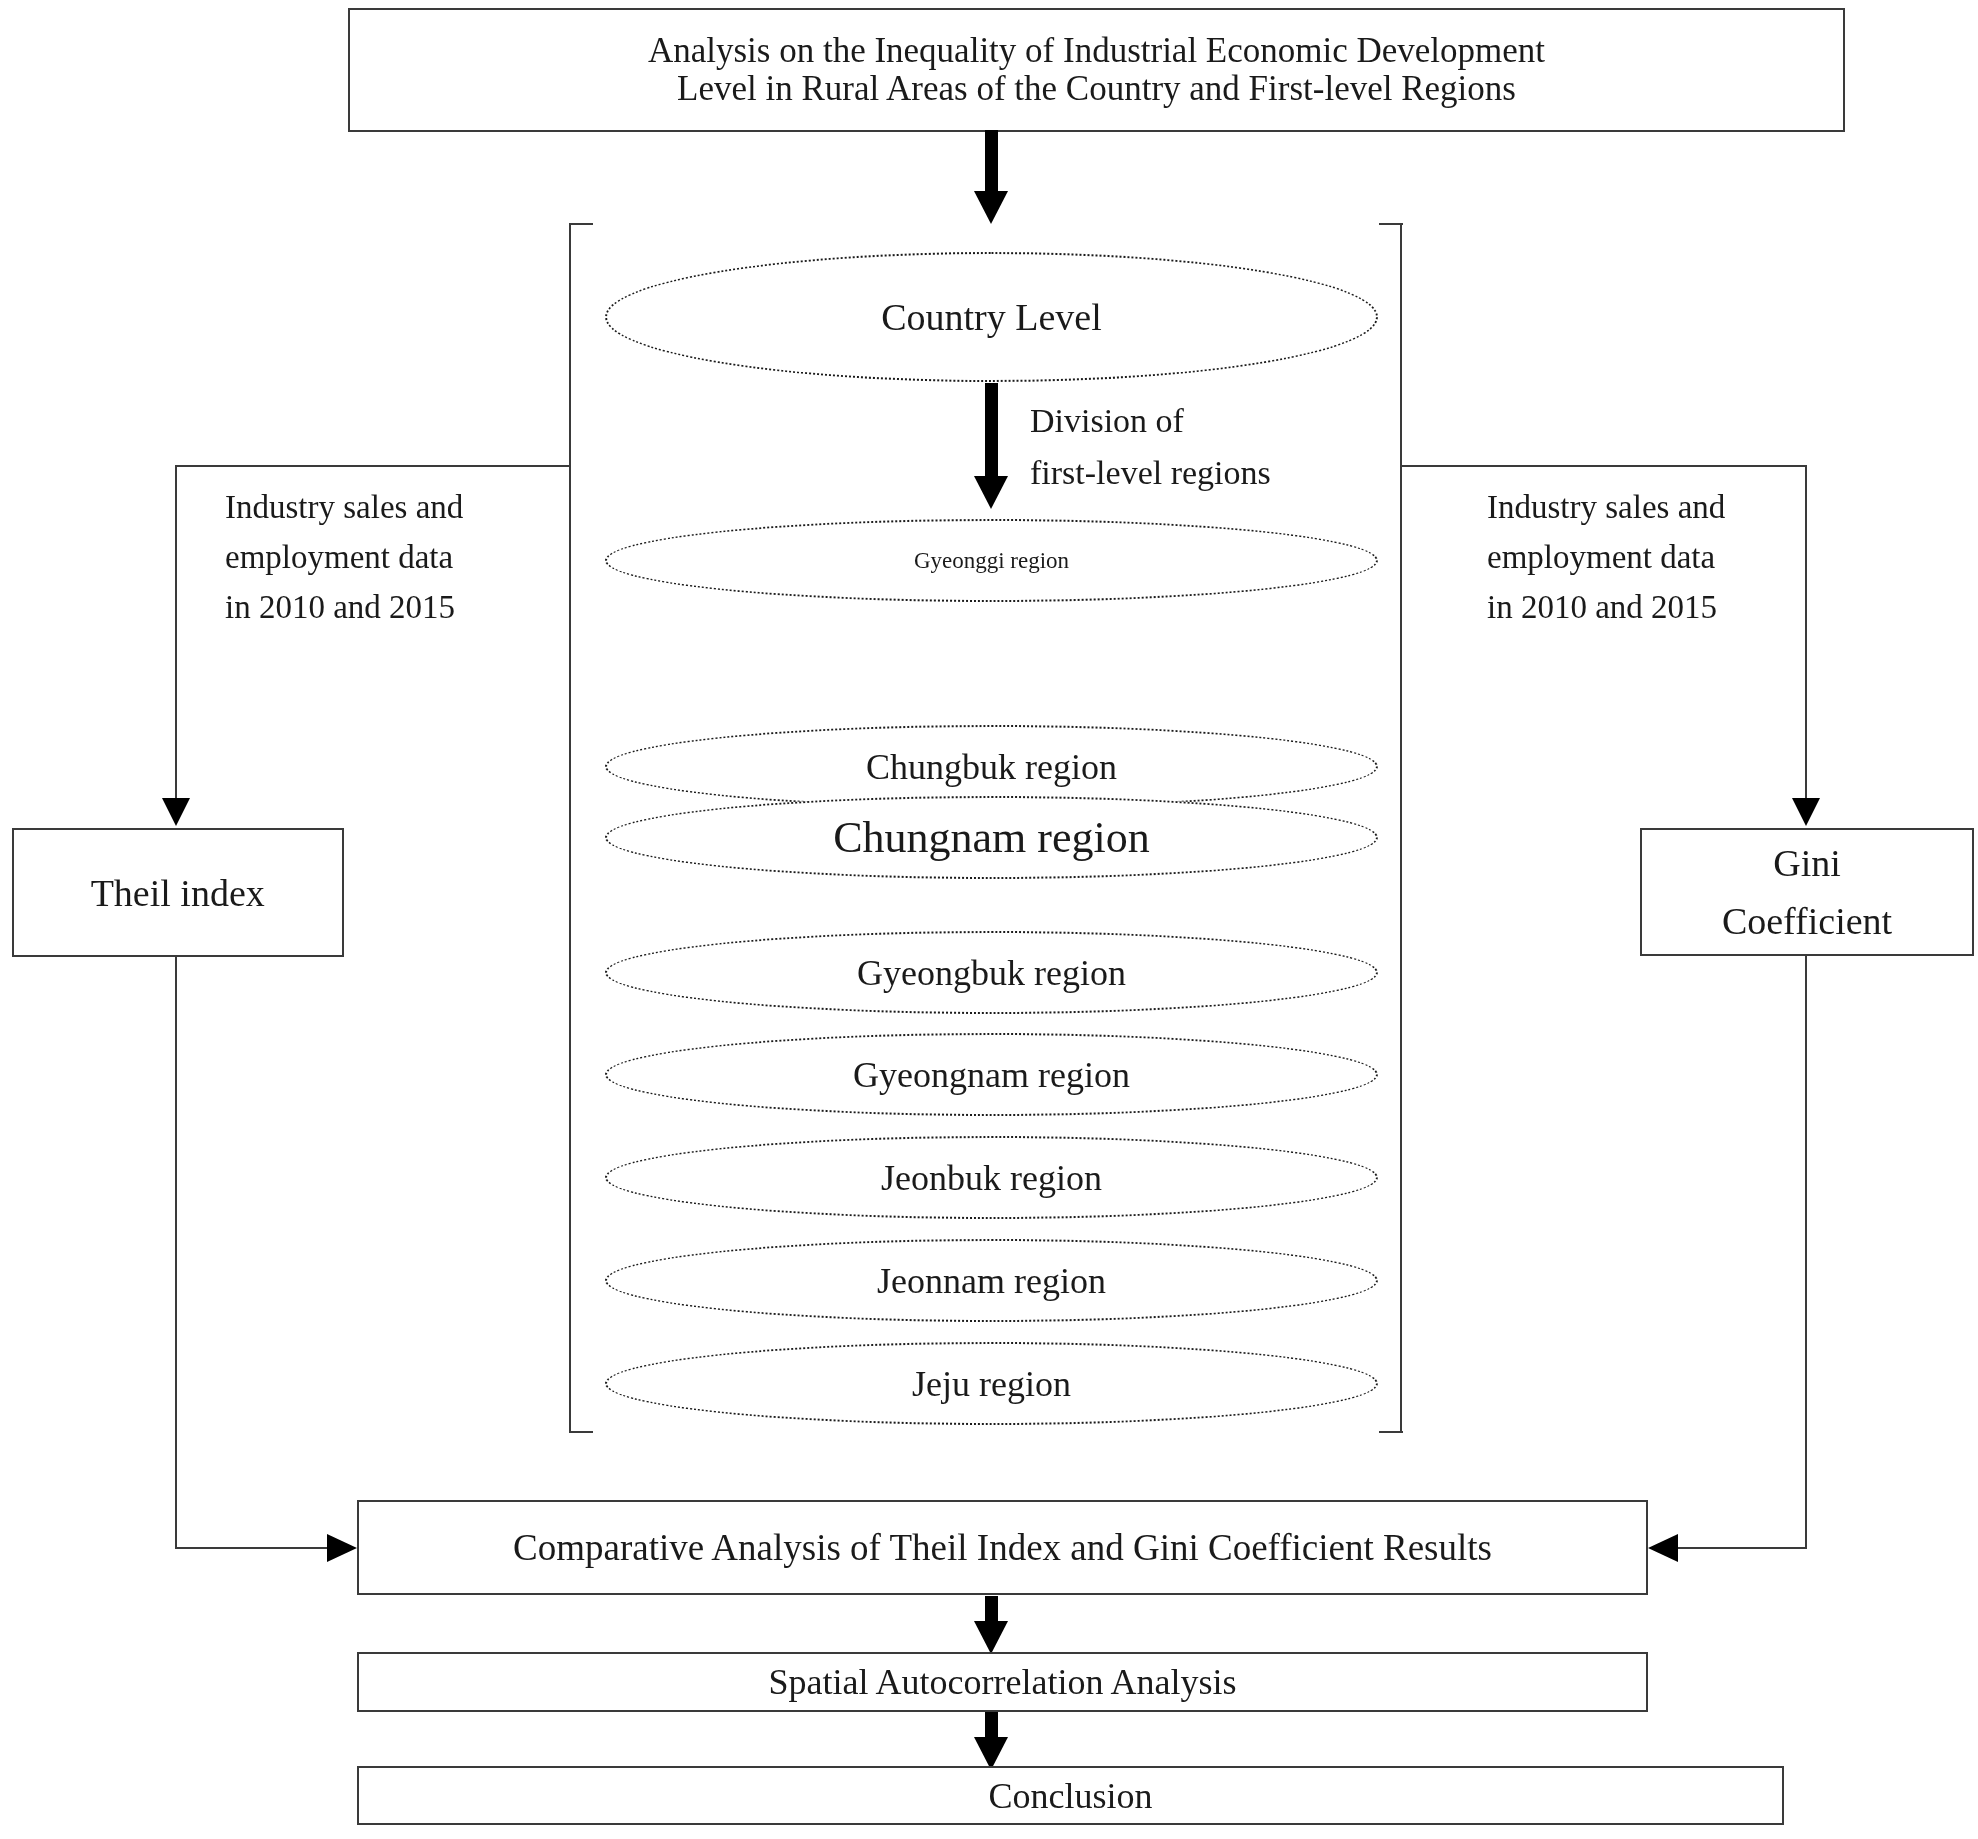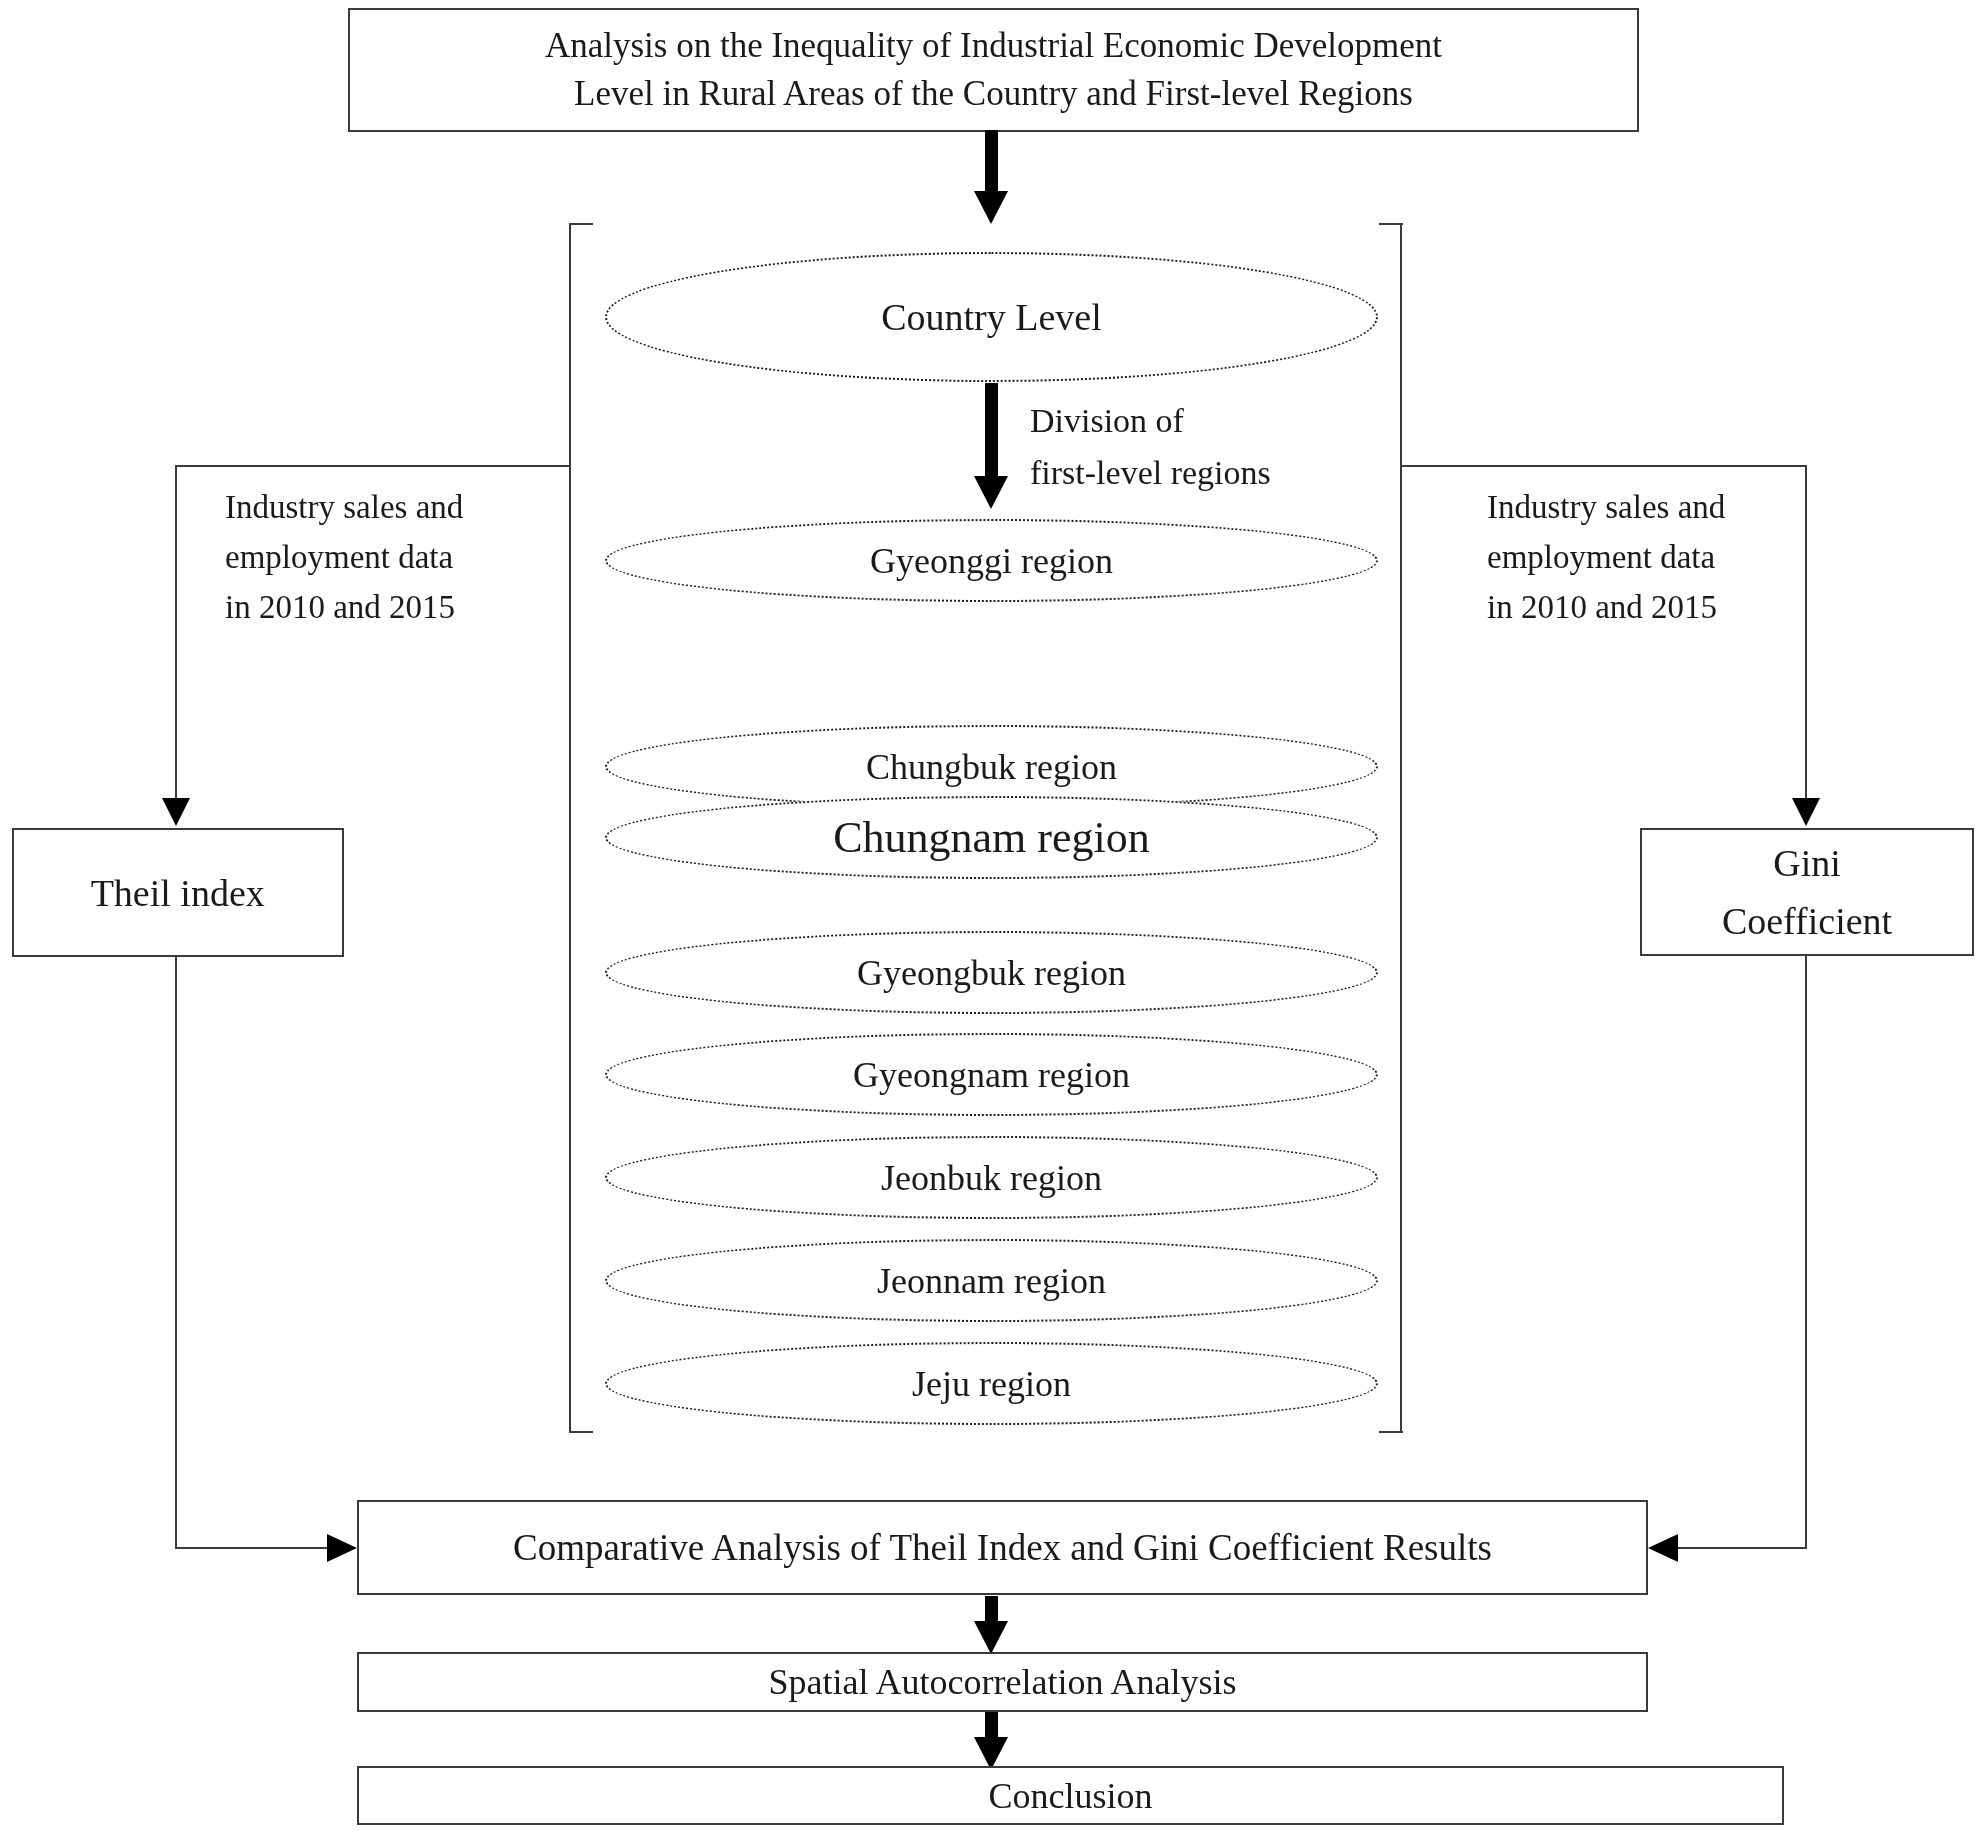--- a/index.html
+++ b/index.html
@@ -37,42 +37,42 @@
   .head-left{position:absolute;width:0;height:0;
     border-top:14px solid transparent;border-bottom:14px solid transparent;
     border-right:30px solid var(--arrow);}
   .note{position:absolute;white-space:pre-line;font-size:33px;line-height:50px;text-align:left;}
 </style>
 </head>
 <body>
 
 <div class="canvas">
 
-  <div class="box" style="left:348px;top:7.8px;width:1291px;height:124px;font-size:35px;line-height:48px;">Analysis on the Inequality of Industrial Economic Development
+  <div class="box" style="left:348px;top:7.8px;width:1497px;height:124px;font-size:35px;line-height:38px;">Analysis on the Inequality of Industrial Economic Development
 Level in Rural Areas of the Country and First-level Regions</div>
 
   <div class="shaft" style="left:985px;top:130px;height:63px;"></div>
   <div class="head-down-thick" style="left:974px;top:191px;"></div>
 
   <div class="vline" style="left:569px;top:223px;width:2.3px;height:1210px;"></div>
   <div class="hline" style="left:569px;top:223px;width:23.5px;height:2.3px;"></div>
   <div class="hline" style="left:569px;top:1431px;width:23.5px;height:2.3px;"></div>
 
   <div class="vline" style="left:1400px;top:223px;width:2.3px;height:1210px;"></div>
   <div class="hline" style="left:1379px;top:223px;width:23.5px;height:2.3px;"></div>
   <div class="hline" style="left:1379px;top:1431px;width:23.5px;height:2.3px;"></div>
 
   <div class="ellipse" style="top:252px;height:130px;font-size:38px;">Country Level</div>
 
   <div class="shaft" style="left:985px;top:383px;height:95px;"></div>
   <div class="head-down-thick" style="left:974px;top:476px;"></div>
   <div class="note" style="left:1030px;top:395px;font-size:34px;line-height:52px;">Division of
 first-level regions</div>
 
-  <div class="ellipse" style="top:519px;height:83px;font-size:36px;">Gyeonggi region</div>
+  <div class="ellipse" style="top:519px;height:83px;font-size:23px;">Gyeonggi region</div>
   <div class="ellipse" style="top:725px;height:83px;font-size:36px;">Chungbuk region</div>
   <div class="ellipse" style="top:796px;height:83px;font-size:44px;">Chungnam region</div>
   <div class="ellipse" style="top:931px;height:83px;font-size:36px;">Gyeongbuk region</div>
   <div class="ellipse" style="top:1033px;height:83px;font-size:36px;">Gyeongnam region</div>
   <div class="ellipse" style="top:1136px;height:83px;font-size:36px;">Jeonbuk region</div>
   <div class="ellipse" style="top:1239px;height:83px;font-size:36px;">Jeonnam region</div>
   <div class="ellipse" style="top:1342px;height:83px;font-size:36px;">Jeju region</div>
 
   <div class="hline" style="left:175px;top:465px;width:396px;height:2.3px;"></div>
   <div class="vline" style="left:175px;top:465px;width:2.3px;height:333px;"></div>

